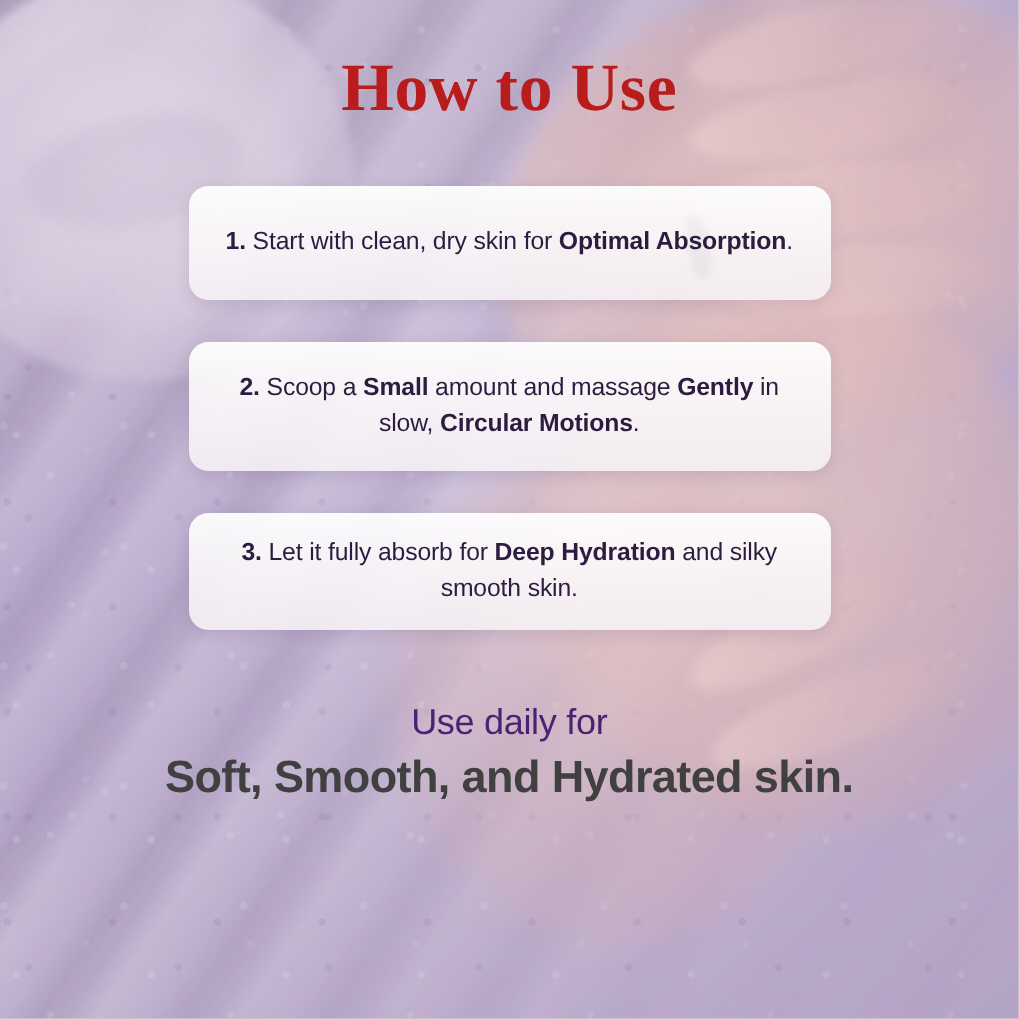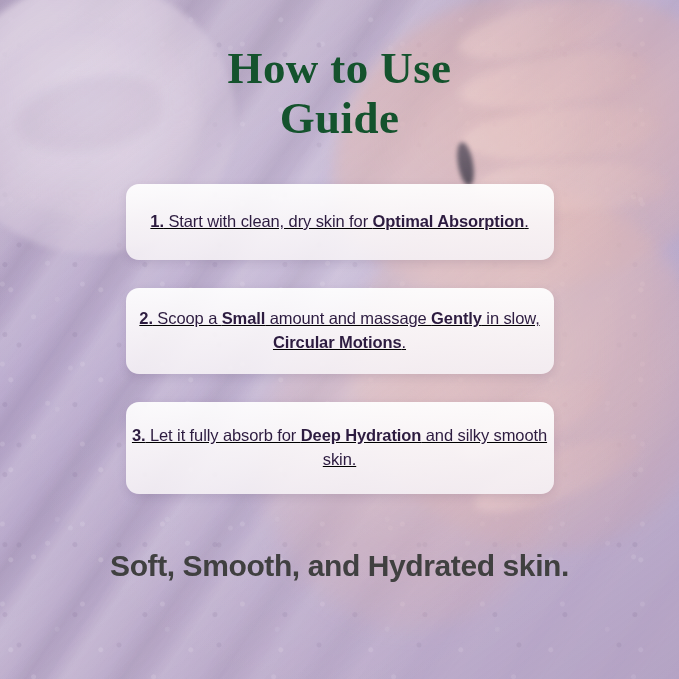--- a/index.html
+++ b/index.html
@@ -198,26 +198,26 @@
   #content {
     position:absolute; inset:0;
     z-index:5;
     display:flex;
     flex-direction:column;
     align-items:center;
   }
 
   .title {
     font-family:"Liberation Serif", serif;
-    color:#14532d;
+    color:#b91c1c;
     font-size:45px;
     line-height:1.02;
     text-align:center;
     letter-spacing:.4px;
-    margin-top:46px;
+    margin-top:36px;
     width:100%;
   }
   .title .l1 { display:block; }
   .title .l2 { display:block; margin-top:4px; }
 
   .cards {
     margin-top:42px;
     width:100%;
     display:flex;
     flex-direction:column;
@@ -225,39 +225,38 @@
   }
 
   .card {
     width:428px;
     background: linear-gradient(180deg, rgba(255,255,255,.93) 0%, rgba(250,247,249,.90) 55%, rgba(246,242,246,.88) 100%);
     border-radius:13px;
     box-shadow: 0 3px 10px rgba(78,55,98,.14);
     display:flex;
     align-items:center;
     justify-content:center;
-    padding:14px 4px;
+    padding:14px 24px;
     text-align:center;
-    text-decoration:underline;
   }
   .card + .card { margin-top:28px; }
 
   .card-text {
     font-family:"Liberation Sans", sans-serif;
     color:#2D1C40;
     font-size:16.5px;
     line-height:1.42;
     letter-spacing:-.1px;
   }
   .card-text .num { font-weight:bold; }
   .card-text .em  { font-weight:bold; }
 
   .c1 { height:76px; }
   .c2 { height:86px;justify-content:flex-end; }
-  .c3 { height:92px; }
+  .c3 { height:78px; }
 
   .footer {
     margin-top:48px;
     text-align:center;
     width:100%;
   }
   .footer .fline1 {
     display:block;
     font-family:"Liberation Sans", sans-serif;
     font-size:24px;
@@ -302,21 +301,20 @@
 
   <div class="bg-ring"></div>
 
   <div class="bg-layer bg-wash"></div>
   <div class="bg-layer bg-haze"></div>
 
   <div id="content">
 
     <h1 class="title">
       <span class="l1">How to Use</span>
-      <span class="l2">Guide</span>
     </h1>
 
     <div class="cards">
 
       <div class="card c1">
         <p class="card-text">
           <span class="num">1.</span><span> Start with clean, dry skin for </span><span class="em">Optimal Absorption</span><span>.</span>
         </p>
       </div>
 
@@ -328,17 +326,18 @@
 
       <div class="card c3">
         <p class="card-text">
           <span class="num">3.</span><span> Let it fully absorb for </span><span class="em">Deep Hydration</span><span> and silky smooth skin.</span>
         </p>
       </div>
 
     </div>
 
     <div class="footer">
+      <span class="fline1">Use daily for</span>
       <span class="fline2">Soft, Smooth, and Hydrated skin.</span>
     </div>
 
   </div>
 </div>
 
 </body></html>

